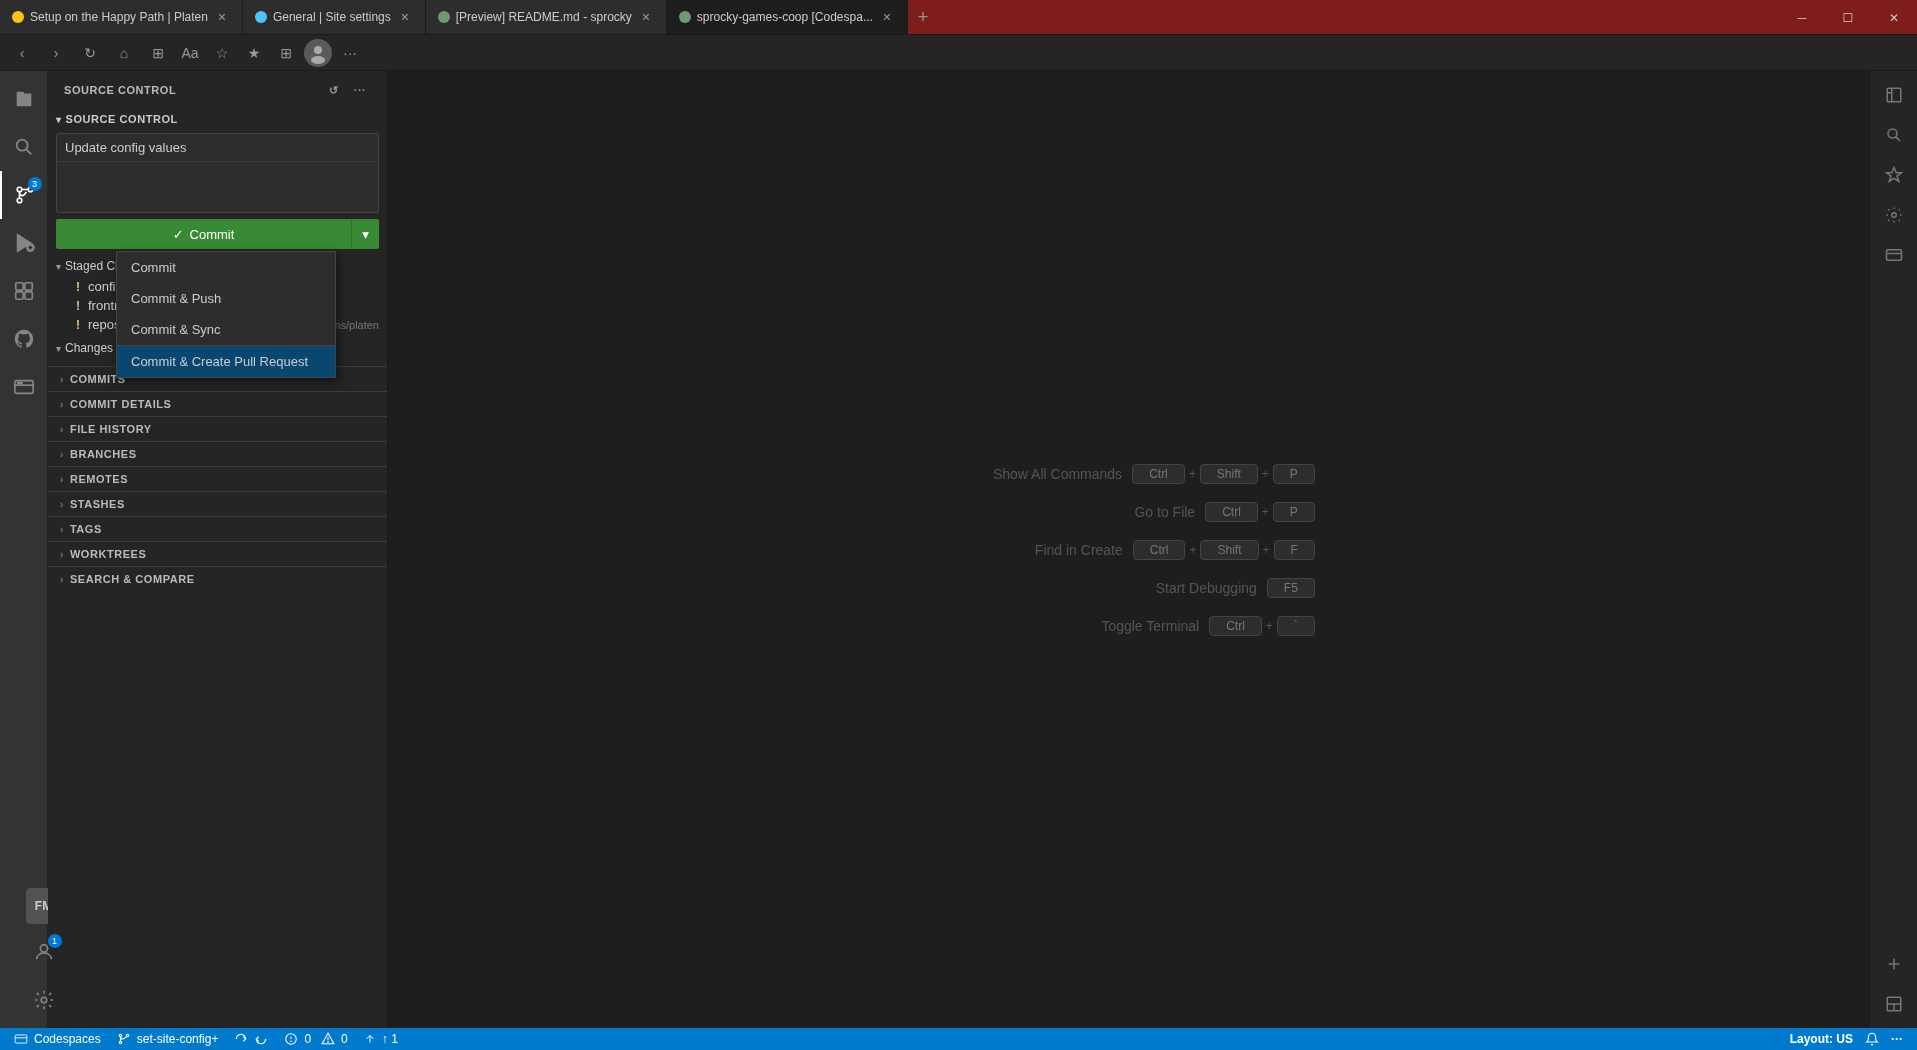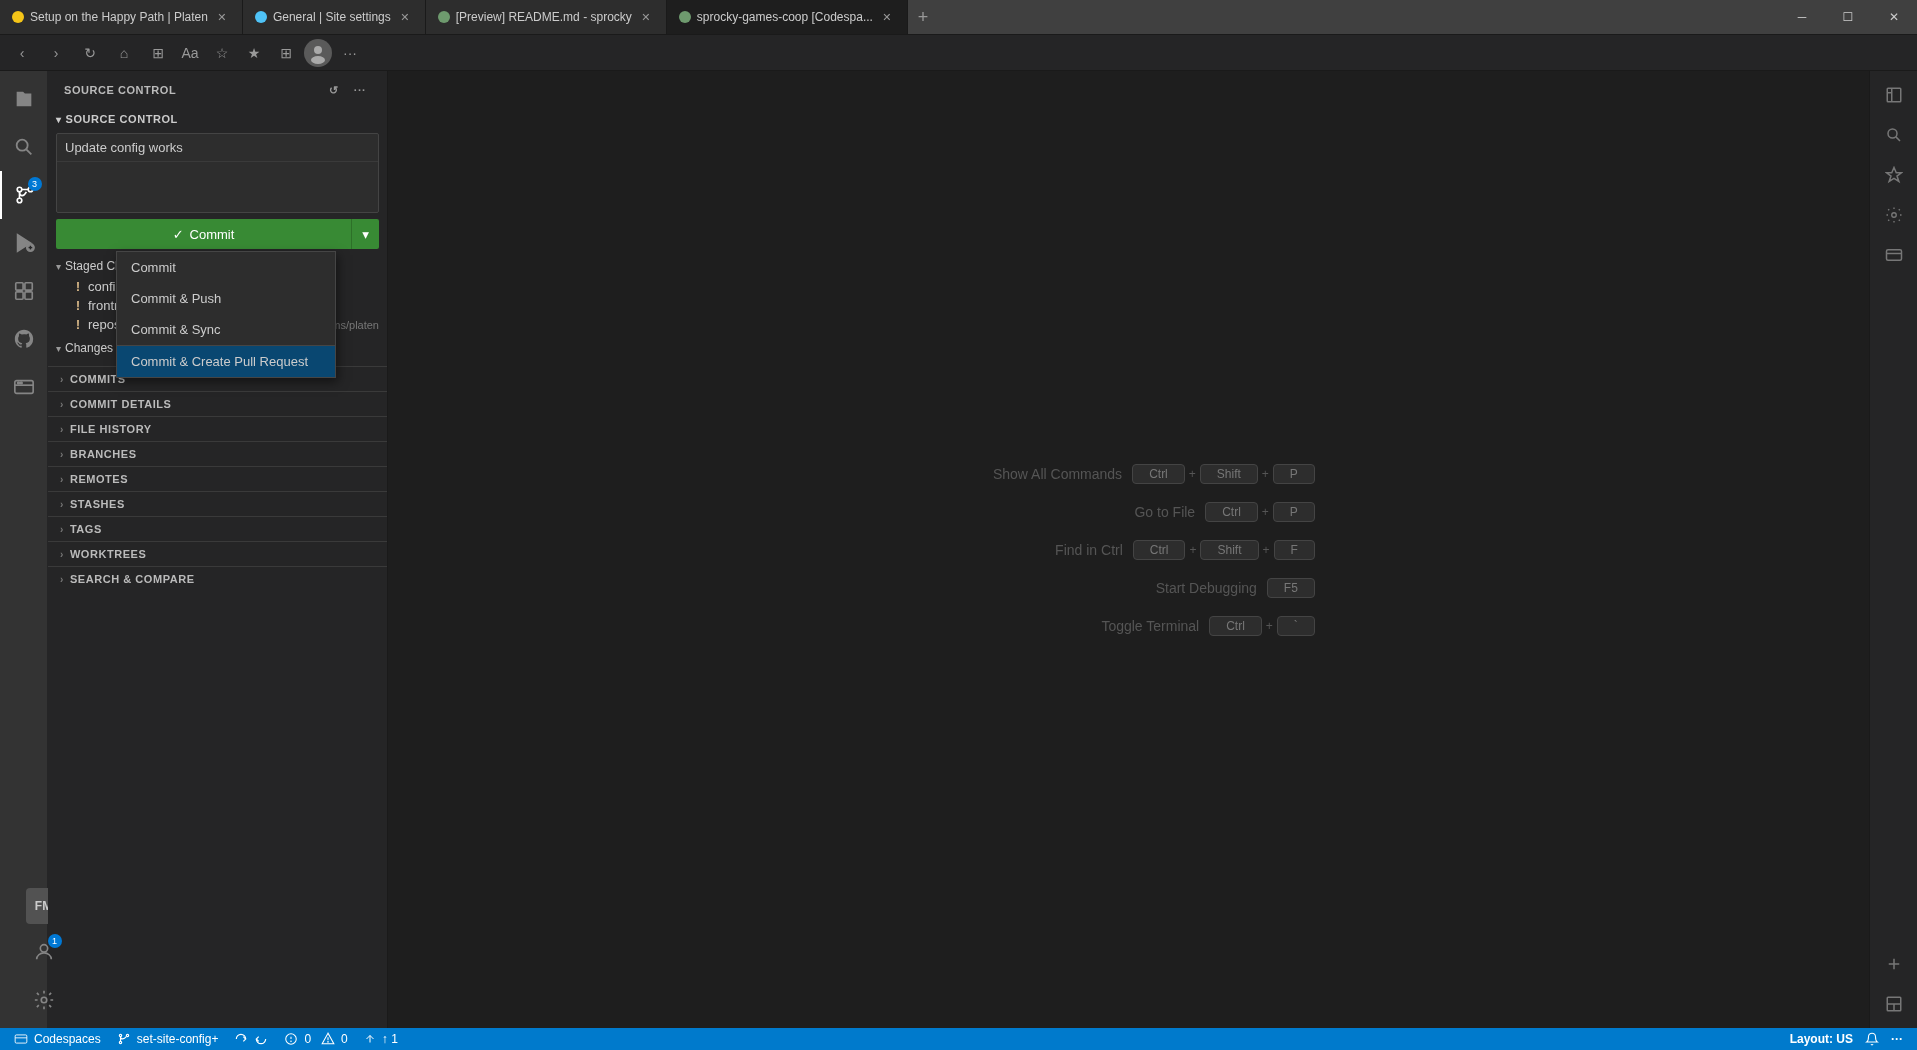--- a/index.html
+++ b/index.html
@@ -11,23 +11,23 @@
       font-size: 13px;
       color: #cccccc;
       overflow: hidden;
       display: flex;
       flex-direction: column;
     }
 
     
     .titlebar {
       height: 35px;
-      background: #404040;
-      display: flex;
-      align-items: center;
+      background: #7f1d1d;
+      display: flex;
+      align-items: flex-start;
       flex-shrink: 0;
       border-bottom: 1px solid #1a1a1a;
     }
     .tabs-area {
       display: flex;
       align-items: center;
       flex: 1;
       overflow: hidden;
       height: 100%;
     }
@@ -647,21 +647,21 @@
       </div>
     </div>
 
     <div class="source-control-section">
       <div class="sc-section-header">
         <span class="chevron">▾</span>
         <span>SOURCE CONTROL</span>
       </div>
 
       <div class="commit-message-area">
-        <div class="commit-msg-line1">Update config works</div>
+        <div class="commit-msg-line1">Update config values</div>
       </div>
 
       <div class="commit-btn-row" style="position:relative;">
         <button class="commit-main-btn">
           <span>✓</span>
           <span>Commit</span>
         </button>
         <button class="commit-dropdown-btn">
           <span>▾</span>
         </button>
@@ -788,21 +788,21 @@
       </div>
       <div class="shortcut-row">
         <span class="shortcut-label">Go to File</span>
         <div class="kbd-group">
           <span class="kbd">Ctrl</span>
           <span class="kbd-plus">+</span>
           <span class="kbd">P</span>
         </div>
       </div>
       <div class="shortcut-row">
-        <span class="shortcut-label">Find in Ctrl</span>
+        <span class="shortcut-label">Find in Create</span>
         <div class="kbd-group">
           <span class="kbd">Ctrl</span>
           <span class="kbd-plus">+</span>
           <span class="kbd">Shift</span>
           <span class="kbd-plus">+</span>
           <span class="kbd">F</span>
         </div>
       </div>
       <div class="shortcut-row">
         <span class="shortcut-label">Start Debugging</span>

